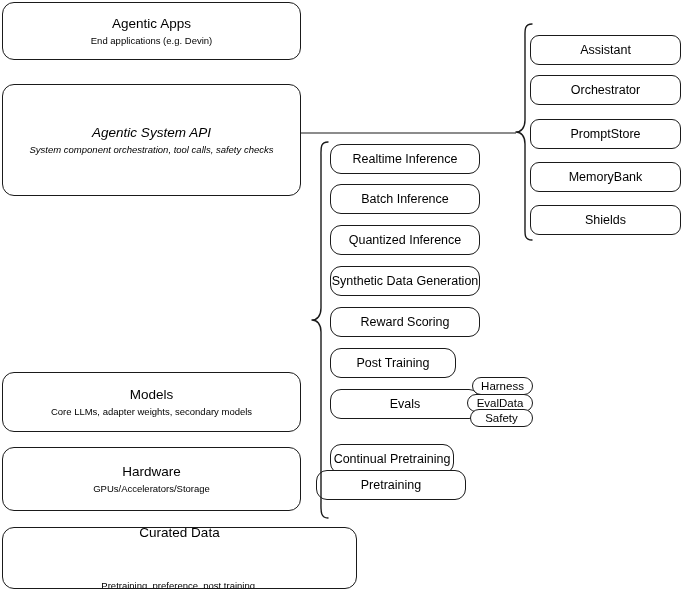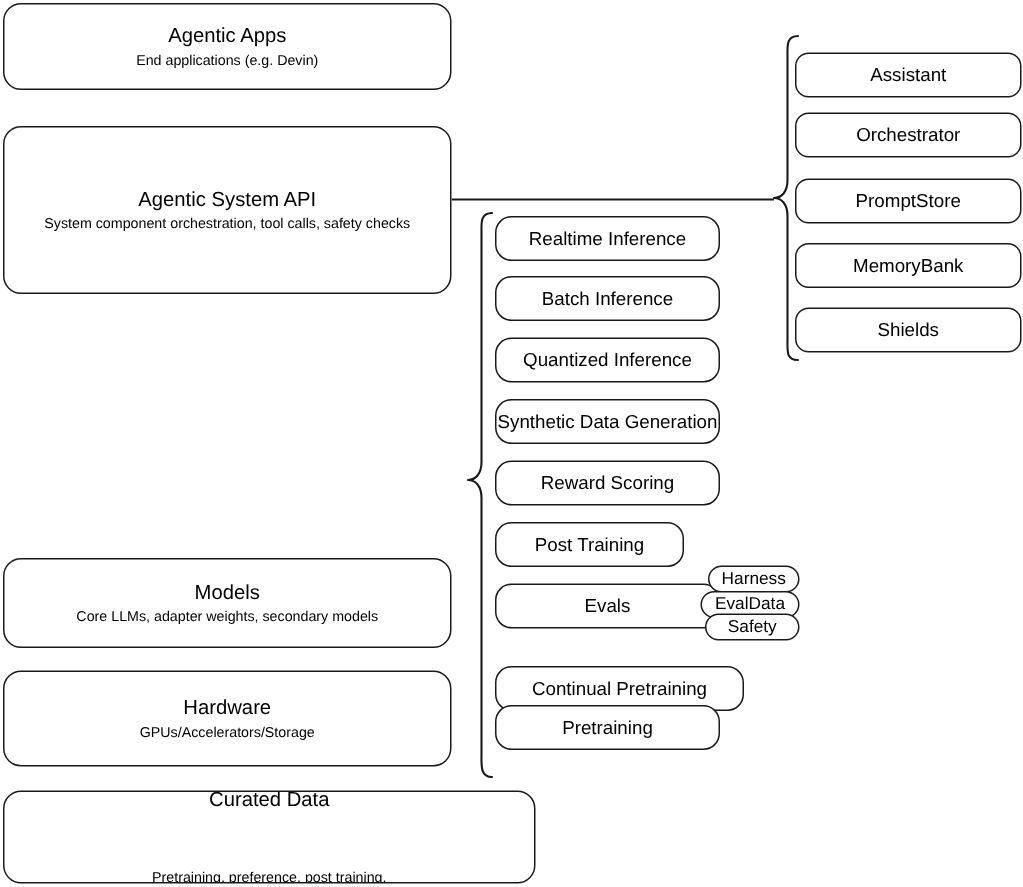--- a/index.html
+++ b/index.html
@@ -92,21 +92,21 @@
 </head>
 <body>
 
 <div id="canvas">
 
   <div class="node" style="left:2px; top:2px; width:299px; height:58px;">
     <div class="layer-title">Agentic Apps</div>
     <div class="layer-sub">End applications (e.g. Devin)</div>
   </div>
 
-  <div class="node" style="left:2px; top:84px; width:299px; height:112px;">
+  <div class="node" style="left:2px; top:84px; width:299px; height:112px;font-style:italic;">
     <div class="layer-title">Agentic System API</div>
     <div class="layer-sub">System component orchestration, tool calls, safety checks</div>
   </div>
 
 
   <div class="node" style="left:2px; top:372px; width:299px; height:60px;">
     <div class="layer-title">Models</div>
     <div class="layer-sub">Core LLMs, adapter weights, secondary models</div>
   </div>
 
@@ -146,24 +146,24 @@
   </div>
   <div class="node cap-node" style="left:330px; top:307px; width:150px; height:30px;">
     <div class="cap-label">Reward Scoring</div>
   </div>
   <div class="node cap-node" style="left:330px; top:348px; width:126px; height:30px;text-align:center;">
     <div class="cap-label">Post Training</div>
   </div>
   <div class="node cap-node" style="left:330px; top:389px; width:150px; height:30px;">
     <div class="cap-label">Evals</div>
   </div>
-  <div class="node cap-node" style="left:330px; top:444px; width:166px; height:30px;">
+  <div class="node cap-node" style="left:330px; top:444px; width:124px; height:30px;">
     <div class="cap-label">Continual Pretraining</div>
   </div>
-  <div class="node cap-node" style="left:330px; top:470px; width:150px; height:30px;">
+  <div class="node cap-node" style="left:316px; top:470px; width:150px; height:30px;">
     <div class="cap-label">Pretraining</div>
   </div>
 
   <div class="pill" style="left:472px; top:377px; width:61px; height:18px;">
     <div class="pill-label">Harness</div>
   </div>
   <div class="pill" style="left:467px; top:394px; width:66px; height:18px;">
     <div class="pill-label">EvalData</div>
   </div>
   <div class="pill" style="left:470px; top:409px; width:63px; height:18px;">

